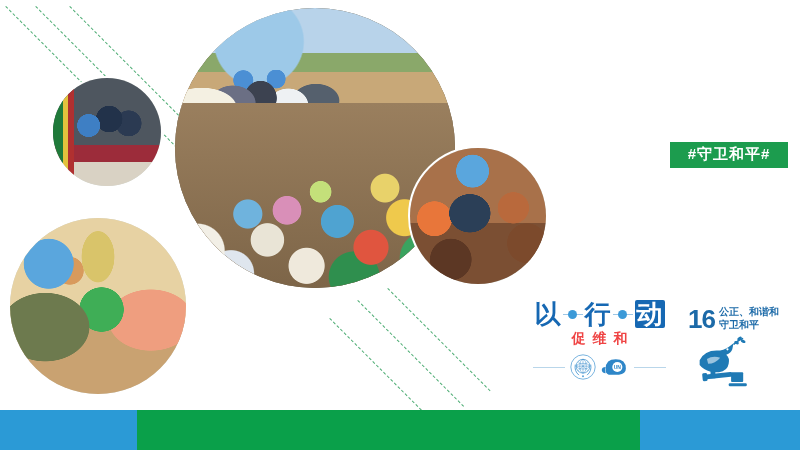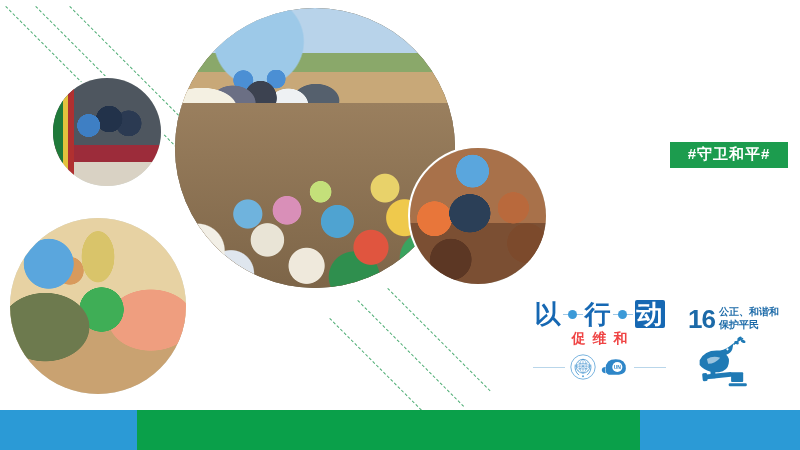--- a/index.html
+++ b/index.html
@@ -260,21 +260,21 @@
 
       <span class="rule"></span>
     </div>
   </div>
 
   <div id="sdg16">
     <div id="sdg-head">
       <span id="sdg-num">16</span>
       <span id="sdg-text">
         <span>公正、和谐和</span><br>
-        <span>保护平民</span>
+        <span>守卫和平</span>
       </span>
     </div>
     <svg id="sdg-icon" viewBox="0 0 100 86">
 
       <path d="M18 40 Q26 24 46 24 Q58 24 66 18 L74 12 L72 22 Q70 28 62 31
                Q68 36 66 46 Q64 58 50 60 L44 60 L44 70 L36 70 L36 59
                Q24 56 18 48 Z" fill="#1f7ab5"></path>
 
       <path d="M30 38 Q40 32 52 36 Q44 46 32 46 Z" fill="#ffffff" opacity=".55"></path>
 

